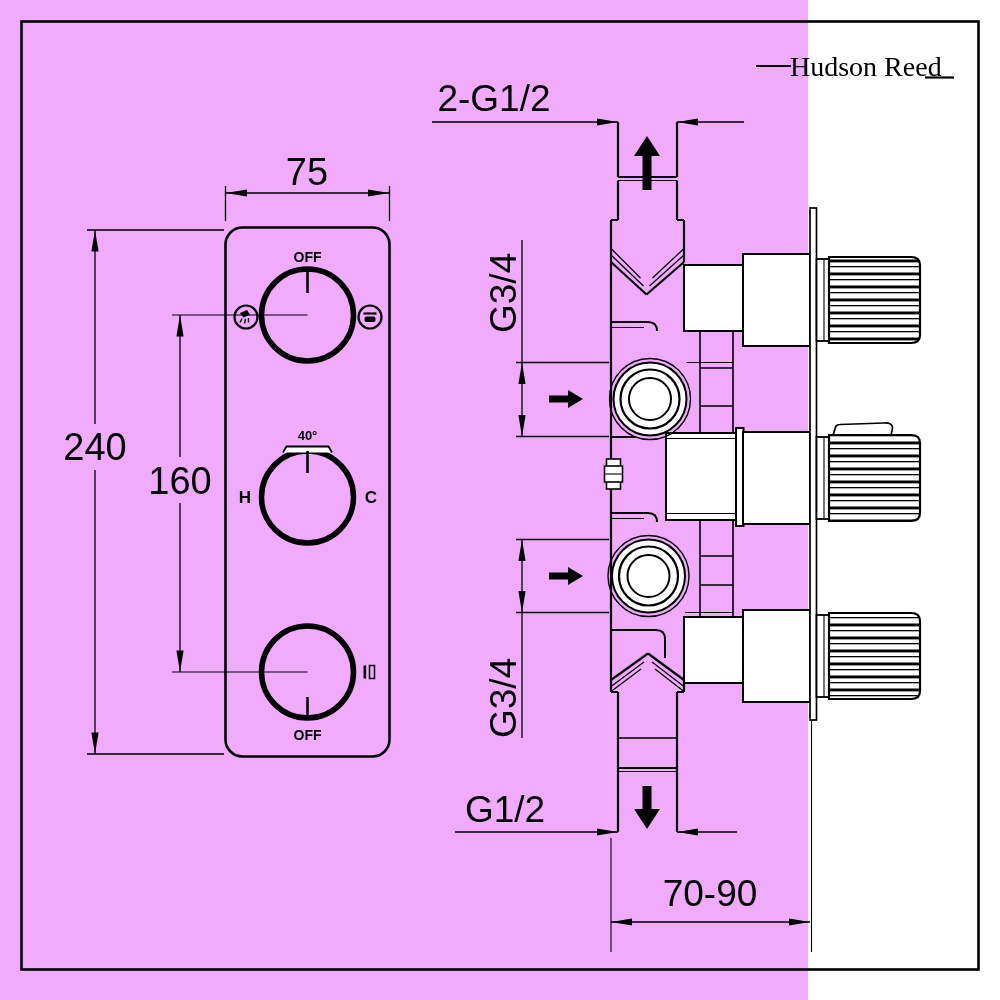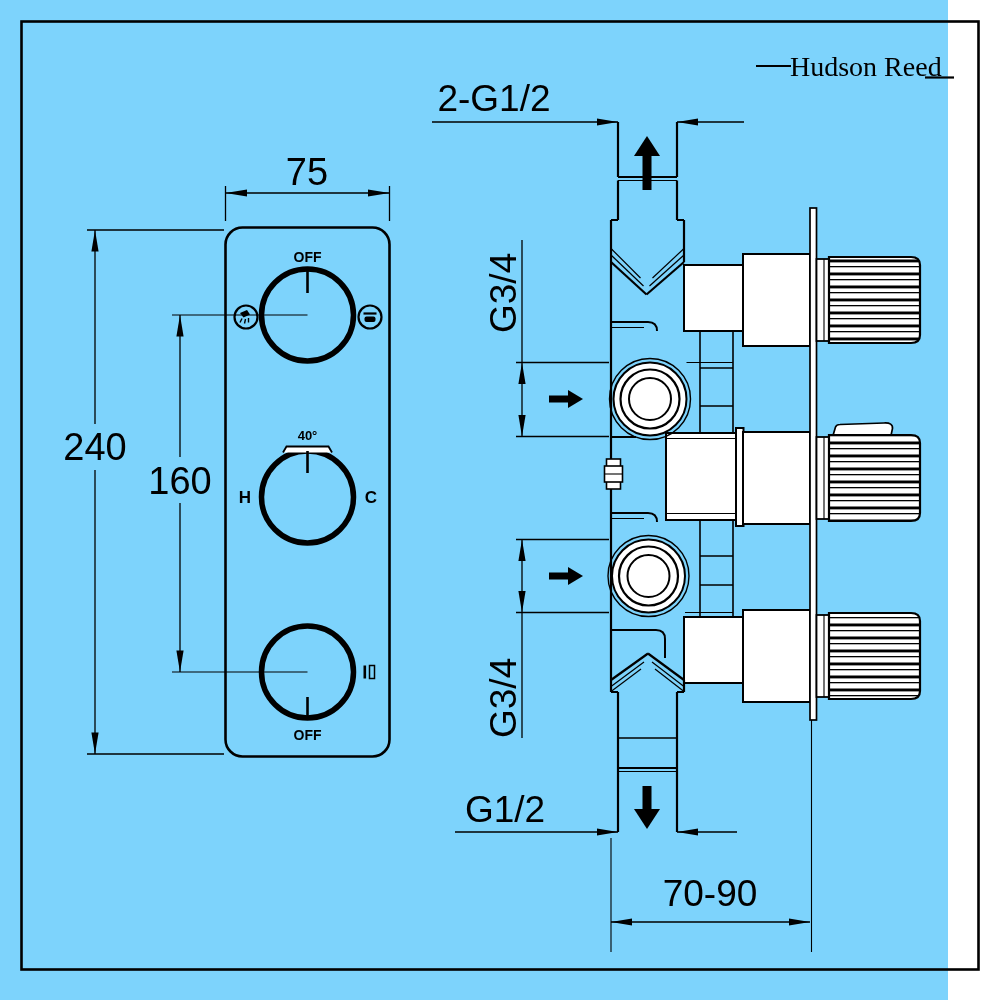--- a/index.html
+++ b/index.html
@@ -1,16 +1,16 @@
 <!DOCTYPE html>
 <html><head>
 <meta charset="utf-8">
 <style>
   html,body{margin:0;padding:0;background:#fff;}
-  .stage{width:948px;height:1000px;position:relative;background:#7dd3fc;}
+  .stage{width:808px;height:1000px;position:relative;background:#f0abfc;}
   svg{display:block;font-family:"Liberation Sans",sans-serif;}
   text{fill:#000;}
   .dim-txt{font-size:38px;font-family:"Liberation Sans",sans-serif;}
   .dim-txt-sm{font-size:37px;font-family:"Liberation Sans",sans-serif;}
   .lbl-sm{font-size:14px;font-weight:700;}
   .lbl-xs{font-size:13px;font-weight:700;}
   .lbl-hc{font-size:17px;font-weight:700;}
   .logo-txt{font-size:28px;font-family:"Liberation Serif",serif;}
 </style>
 </head>

